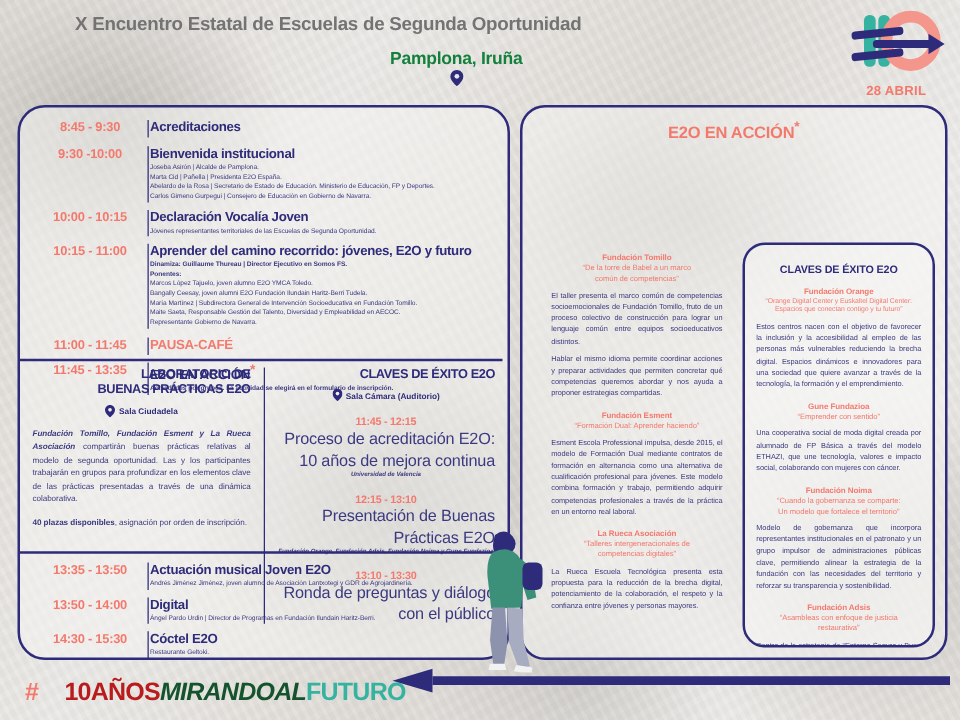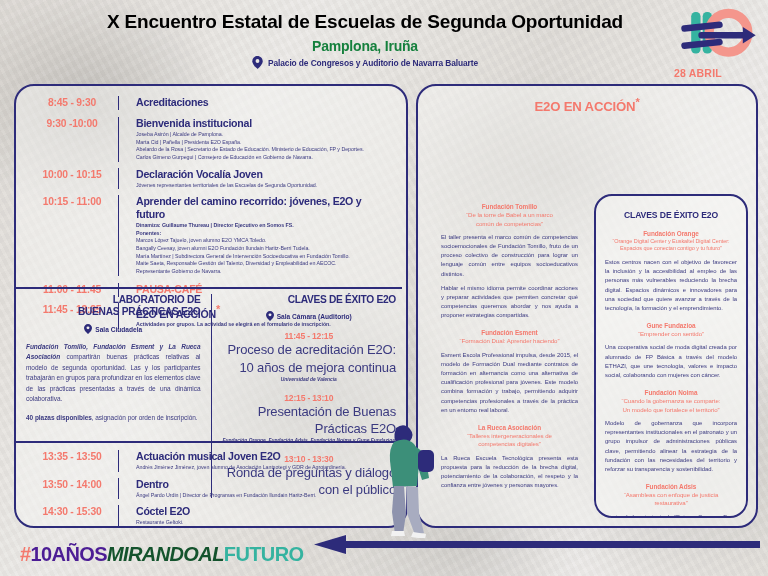--- a/index.html
+++ b/index.html
@@ -27,59 +27,59 @@
     background:
       repeating-linear-gradient(62deg, rgba(255,255,255,.07) 0 3px, rgba(0,0,0,.035) 3px 7px),
       repeating-linear-gradient(-28deg, rgba(255,255,255,.05) 0 5px, rgba(0,0,0,.02) 5px 11px);
     opacity:.55;
   }
   .sheet{position:absolute;inset:0;z-index:2;}
 
   
   .header{position:absolute;left:0;top:0;width:768px;height:84px;}
   .title{
-    position:absolute;left:60px;top:12px;width:610px;text-align:center;
-    font-size:19px;font-weight:bold;color:#000000;letter-spacing:-.2px;
+    position:absolute;left:60px;top:12px;width:610px;
+    font-size:15px;font-weight:bold;color:#737373;letter-spacing:-.2px;
     line-height:1.05;
   }
   .subtitle{
     position:absolute;left:60px;top:38px;width:610px;text-align:center;
     font-size:14px;font-weight:bold;color:#15803d;letter-spacing:-.2px;
   }
   .venue-row{
     position:absolute;left:60px;top:56px;width:610px;
     display:flex;align-items:center;justify-content:center;gap:5px;
   }
   .pin-svg{display:block;}
   .venue-text{font-size:8.4px;font-weight:bold;color:#2d2b7a;letter-spacing:-.1px;}
 
   
   .logo{position:absolute;right:8px;top:6px;width:86px;height:74px;}
   .logo .date{
-    position:absolute;left:0;bottom:1px;width:86px;text-align:left;
+    position:absolute;left:0;bottom:1px;width:86px;text-align:center;
     font-size:10.5px;font-weight:bold;color:#f4796d;letter-spacing:.2px;
   }
 
   
   .panel{
     position:absolute;border:2.2px solid #2d2b7a;border-radius:20px;
     background:rgba(246,245,243,.52);
   }
-  #left-panel{left:14px;top:84px;width:390px;height:440px;}
+  #left-panel{left:14px;top:84px;width:390px;height:440px;border-radius:22px;}
   #right-panel{left:416px;top:84px;width:338px;height:440px;}
 
   
   .sched{position:absolute;left:0;top:0;width:100%;}
   .srow{display:flex;align-items:flex-start;padding:0 14px 0 10px;}
   .stime{
     width:92px;flex:0 0 92px;text-align:center;
     font-size:10.3px;font-weight:bold;color:#f4796d;letter-spacing:-.2px;
     padding-top:1px;
   }
-  .sbody{flex:1;padding-left:17px;border-left:1.6px solid #2d2b7a;min-height:14px;}
+  .sbody{flex:1;padding-left:1px;border-left:1.6px solid #2d2b7a;min-height:14px;}
   .stitle{font-size:10.6px;font-weight:bold;color:#2d2b7a;line-height:1.22;letter-spacing:-.25px;}
   .stitle.coral{color:#f4796d;}
   .sdesc{font-size:5.3px;color:#3b3a80;line-height:1.45;letter-spacing:-.05px;margin-top:1px;}
   .sdesc b{font-weight:bold;}
   .asterisk{color:#f4796d;font-size:11px;vertical-align:super;}
 
   
   .twocol{
     position:absolute;left:0;top:0;width:100%;display:flex;
   }
@@ -134,21 +134,21 @@
   }
   .body-txt + .body-txt{margin-top:5px;}
 
   
   .footer{position:absolute;left:0;bottom:0;width:768px;height:52px;z-index:3;}
   .hashtag{
     position:absolute;left:20px;bottom:10px;
     font-size:20px;font-weight:bold;letter-spacing:-.6px;white-space:nowrap;
   }
   .h-hash{color:#f4796d;}
-  .h-a{color:#4c1d95;}
+  .h-a{color:#b91c1c;padding-left:21px;}
   .h-b{color:#14532d;font-style:italic;}
   .h-c{color:#35b3a0;}
   .arrow-bar{position:absolute;left:300px;bottom:20px;width:460px;height:22px;}
 
   
   .person{position:absolute;right:330px;bottom:38px;width:72px;height:118px;z-index:3;}
 </style>
 </head>
 <body>
 
@@ -159,21 +159,20 @@
   <div class="header">
     <div class="title">X Encuentro Estatal de Escuelas de Segunda Oportunidad</div>
     <div class="subtitle">Pamplona, Iruña</div>
     <div class="venue-row">
       <span>
         <svg class="pin-svg" width="11" height="13" viewBox="0 0 24 30">
           <path d="M12 0C5.4 0 0 5.4 0 12c0 8.5 12 18 12 18s12-9.5 12-18c0-6.6-5.4-12-12-12z" fill="#2d2b7a"></path>
           <circle cx="12" cy="11.6" r="4.4" fill="#e9e7e4"></circle>
         </svg>
       </span>
-      <span class="venue-text">Palacio de Congresos y Auditorio de Navarra Baluarte</span>
     </div>
 
     <div class="logo">
       <svg width="86" height="62" viewBox="0 0 120 86">
         <rect x="24" y="8" width="13" height="58" rx="6" fill="#35b3a0"></rect>
         <rect x="40" y="8" width="13" height="58" rx="6" fill="#35b3a0"></rect>
         <circle cx="76" cy="37" r="27" fill="none" stroke="#f4968c" stroke-width="13"></circle>
         <rect x="10" y="24" width="58" height="9" rx="4" fill="#2d2b7a" transform="rotate(-6 39 28)"></rect>
         <rect x="10" y="48" width="58" height="9" rx="4" fill="#2d2b7a" transform="rotate(-6 39 52)"></rect>
         <rect x="34" y="36" width="66" height="9" rx="4" fill="#2d2b7a"></rect>
@@ -315,21 +314,21 @@
       <div class="srow" style="margin-bottom:6px;">
         <div class="stime">13:35 - 13:50</div>
         <div class="sbody">
           <div class="stitle">Actuación musical Joven E2O</div>
           <div class="sdesc">Andrés Jiménez Jiménez, joven alumno de Asociación Lantxotegi y GDR de Agrojardinería.</div>
         </div>
       </div>
       <div class="srow" style="margin-bottom:6px;">
         <div class="stime">13:50 - 14:00</div>
         <div class="sbody">
-          <div class="stitle">Dentro</div>
+          <div class="stitle">Digital</div>
           <div class="sdesc">Ángel Pardo Urdin | Director de Programas en Fundación Ilundain Haritz-Berri.</div>
         </div>
       </div>
       <div class="srow">
         <div class="stime">14:30 - 15:30</div>
         <div class="sbody">
           <div class="stitle">Cóctel E2O</div>
           <div class="sdesc">Restaurante Geltoki.</div>
         </div>
       </div>

